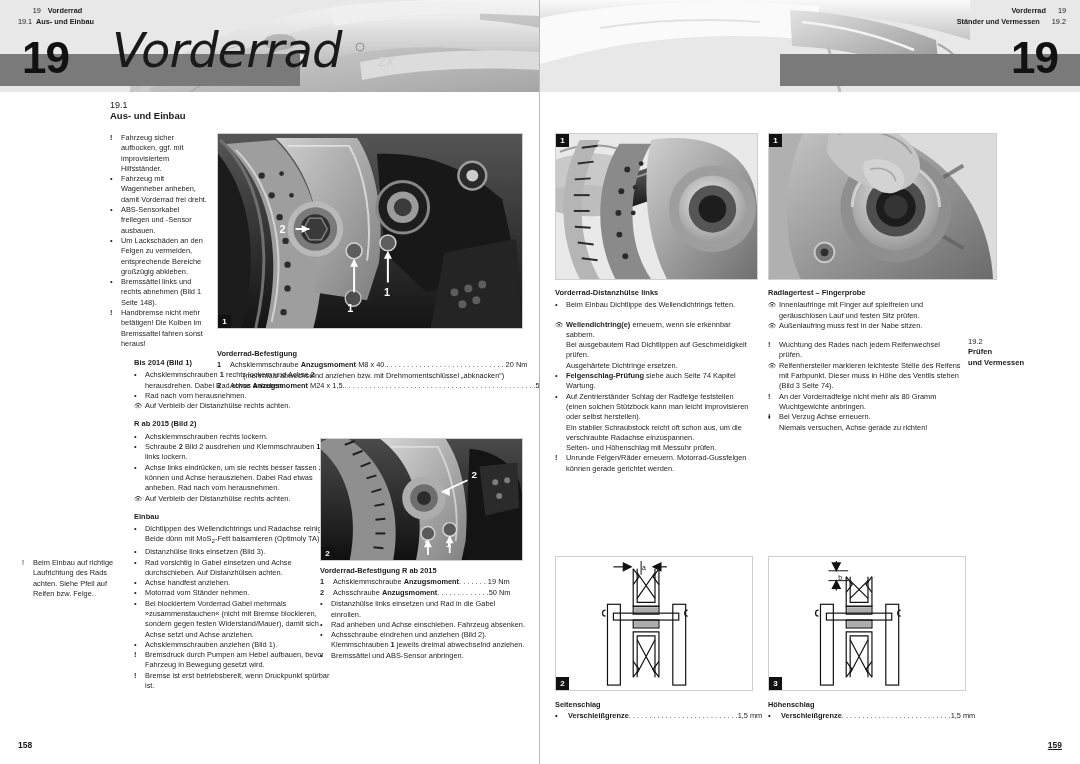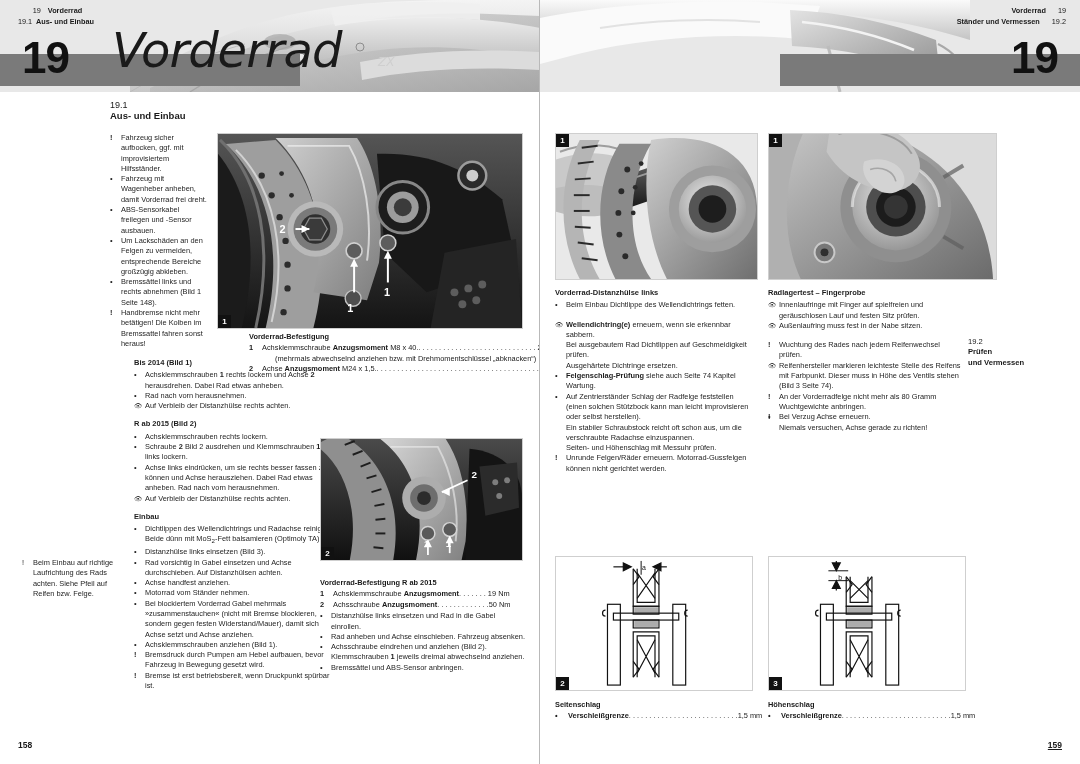--- a/index.html
+++ b/index.html
@@ -256,21 +256,21 @@
           <polygon points="137,126 133,134 141,134"></polygon>
           <polygon points="171,118 167,126 175,126"></polygon>
         </g>
         <text x="62" y="100" fill="#ffffff" font-family="Liberation Sans, sans-serif" font-size="11" font-weight="bold">2</text>
         <text x="167" y="164" fill="#ffffff" font-family="Liberation Sans, sans-serif" font-size="11" font-weight="bold">1</text>
         <text x="130" y="180" fill="#ffffff" font-family="Liberation Sans, sans-serif" font-size="11" font-weight="bold">1</text>
       </svg>
       <div class="fig-num">1</div>
     </div>
 
-    <div class="cap" style="left:217px; top:332px; width:306px;margin-left:32px;">
+    <div class="cap" style="left:217px; top:349px; width:306px;">
       <div class="cap-title">Vorderrad-Befestigung</div>
       <div class="cap-row">
         <span class="cn">1</span>
         <span>Achsklemmschraube <b>Anzugsmoment</b> M8 x 40.</span><span class="dots">. . . . . . . . . . . . . . . . . . . . . . . . . . . . .</span>&nbsp;<span>20 Nm</span>
       </div>
       <div class="cap-row cap-sub" style="padding-left:26px;"><span>(mehrmals abwechselnd anziehen bzw. mit Drehmomentschlüssel „abknacken“)</span></div>
       <div class="cap-row">
         <span class="cn">2</span>
         <span>Achse <b>Anzugsmoment</b> M24 x 1,5.</span><span class="dots">. . . . . . . . . . . . . . . . . . . . . . . . . . . . . . . . . . . . . . . . . . . . . . .</span><span>50 Nm</span>
       </div>
@@ -331,21 +331,21 @@
           <polygon points="108,102 104,110 112,110"></polygon>
           <polygon points="130,98 126,106 134,106"></polygon>
         </g>
         <text x="152" y="40" fill="#ffffff" font-family="Liberation Sans, sans-serif" font-size="10" font-weight="bold">2</text>
         <text x="104" y="110" fill="#ffffff" font-family="Liberation Sans, sans-serif" font-size="10" font-weight="bold">1</text>
         <text x="126" y="110" fill="#ffffff" font-family="Liberation Sans, sans-serif" font-size="10" font-weight="bold">1</text>
       </svg>
       <div class="fig-num">2</div>
     </div>
 
-    <div class="cap" style="left:320px; top:566px; width:205px;margin-top:12px;">
+    <div class="cap" style="left:320px; top:566px; width:205px;">
       <div class="cap-title">Vorderrad-Befestigung R ab 2015</div>
       <div class="cap-row">
         <span class="cn">1</span>
         <span>Achsklemmschraube <b>Anzugsmoment</b></span><span class="dots"> . . . . . . .</span>&nbsp;<span>19 Nm</span>
       </div>
       <div class="cap-row">
         <span class="cn">2</span>
         <span>Achsschraube <b>Anzugsmoment</b></span><span class="dots"> . . . . . . . . . . . . .</span><span>50 Nm</span>
       </div>
       <ul class="list body-txt" style="margin-top:1px;">
@@ -500,21 +500,21 @@
     <div class="col body-txt" style="left:15px; top:288px; width:200px;">
       <div class="sub-head" style="margin-top:0;">Vorderrad-Distanzhülse links</div>
       <ul class="list">
           <li><span class="mk">•</span><span>Beim Einbau Dichtlippe des Wellendichtrings fetten.</span></li>
         </ul>
       <div style="height:9px;"></div>
       <ul class="list">
           <li><span class="mk" style="font-size: 6.5px;">👁</span><span><b>Wellendichtring(e)</b> erneuern, wenn sie erkennbar sabbern.<br>Bei ausgebautem Rad Dichtlippen auf Geschmeidigkeit prüfen.<br>Ausgehärtete Dichtringe ersetzen.</span></li>
           <li><span class="mk">•</span><span><b>Felgenschlag-Prüfung</b> siehe auch Seite 74 Kapitel Wartung.</span></li>
           <li><span class="mk">•</span><span>Auf Zentrierständer Schlag der Radfelge feststellen (einen solchen Stützbock kann man leicht improvisieren oder selbst herstellen).<br>Ein stabiler Schraubstock reicht oft schon aus, um die verschraubte Radachse einzuspannen.<br>Seiten- und Höhenschlag mit Messuhr prüfen.</span></li>
-          <li><span class="mk" style="font-weight: bold;">!</span><span>Unrunde Felgen/Räder erneuern. Motorrad-Gussfelgen können nicht gerichtet werden.</span></li>
+          <li><span class="mk" style="font-weight: bold;">!</span><span>Unrunde Felgen/Räder erneuern. Motorrad-Gussfelgen können gerade gerichtet werden.</span></li>
         </ul>
     </div>
 
     <div class="col body-txt" style="left:228px; top:288px; width:196px;">
       <div class="sub-head" style="margin-top:0;">Radlagertest – Fingerprobe</div>
       <ul class="list">
           <li><span class="mk" style="font-size: 6.5px;">👁</span><span>Innenlaufringe mit Finger auf spielfreien und geräuschlosen Lauf und festen Sitz prüfen.</span></li>
           <li><span class="mk" style="font-size: 6.5px;">👁</span><span>Außenlaufring muss fest in der Nabe sitzen.</span></li>
         </ul>
       <div style="height:9px;"></div>

